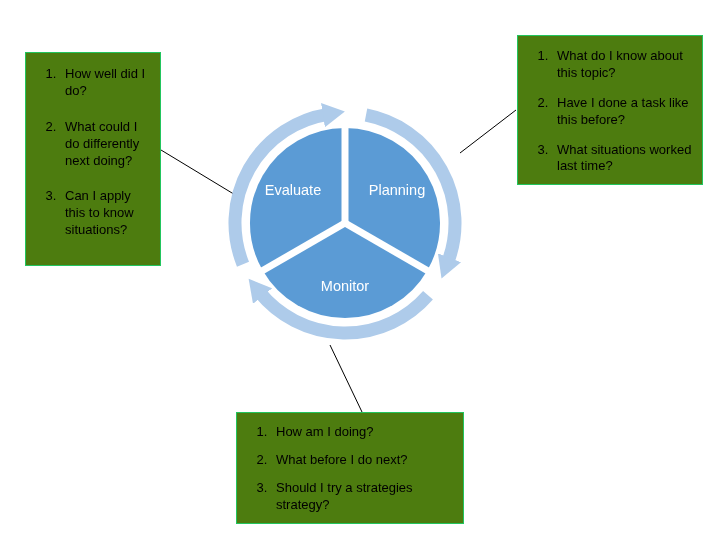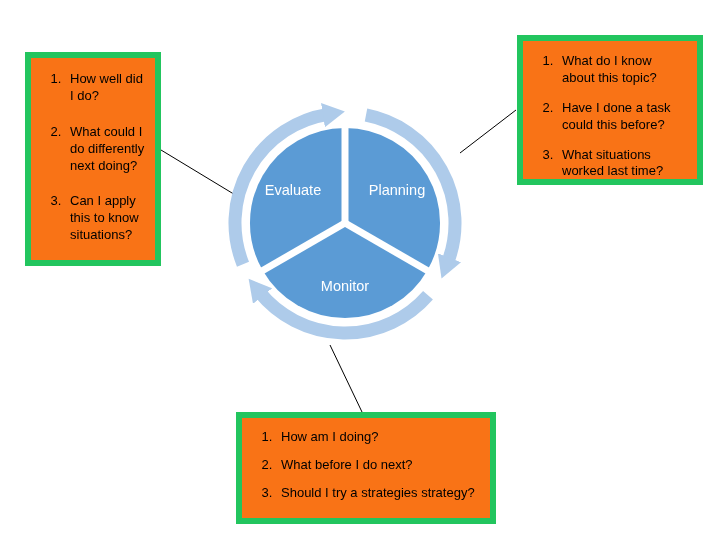--- a/index.html
+++ b/index.html
@@ -17,40 +17,40 @@
   }
   .diagram-svg {
     position: absolute;
     left: 0;
     top: 0;
     z-index: 1;
   }
   .callout-box {
     position: absolute;
     z-index: 2;
-    background: #f97316;
-    border: 6px solid #22c55e;
+    background: #4d7c0f;
+    border: 1px solid #22c55e;
     box-sizing: border-box;
     color: #000000;
     font-size: 13px;
     line-height: 1.3;
   }
   .callout-box ol {
     margin: 0;
     padding: 0 6px 0 30px;
     list-style: decimal;
   }
   .callout-box li {
     padding-left: 5px;
   }
   .box-evaluate { left: 25px; top: 52px; width: 136px; height: 214px; padding: 13px 4px 4px 4px; }
   .box-evaluate li { margin-bottom: 19px; }
   .box-planning { left: 517px; top: 35px; width: 186px; height: 150px; padding: 12px 4px 4px 4px; }
   .box-planning li { margin-bottom: 13px; }
-  .box-monitor { left: 236px; top: 412px; width: 260px; height: 112px; padding: 11px 4px 20px 4px; }
+  .box-monitor { left: 236px; top: 412px; width: 228px; height: 112px; padding: 11px 4px 20px 4px; }
   .box-monitor li { margin-bottom: 11px; }
   .wedge-label {
     font-family: "Liberation Sans", sans-serif;
     font-size: 14.5px;
     fill: #ffffff;
   }
 </style>
 </head>
 <body>
 
@@ -91,21 +91,21 @@
     <ol>
       <li>How well did I do?</li>
       <li>What could I do differently next doing?</li>
       <li>Can I apply this to know situations?</li>
     </ol>
   </div>
 
   <div class="callout-box box-planning">
     <ol>
       <li>What do I know about this topic?</li>
-      <li>Have I done a task could this before?</li>
+      <li>Have I done a task like this before?</li>
       <li>What situations worked last time?</li>
     </ol>
   </div>
 
   <div class="callout-box box-monitor">
     <ol>
       <li>How am I doing?</li>
       <li>What before I do next?</li>
       <li>Should I try a strategies strategy?</li>
     </ol>

